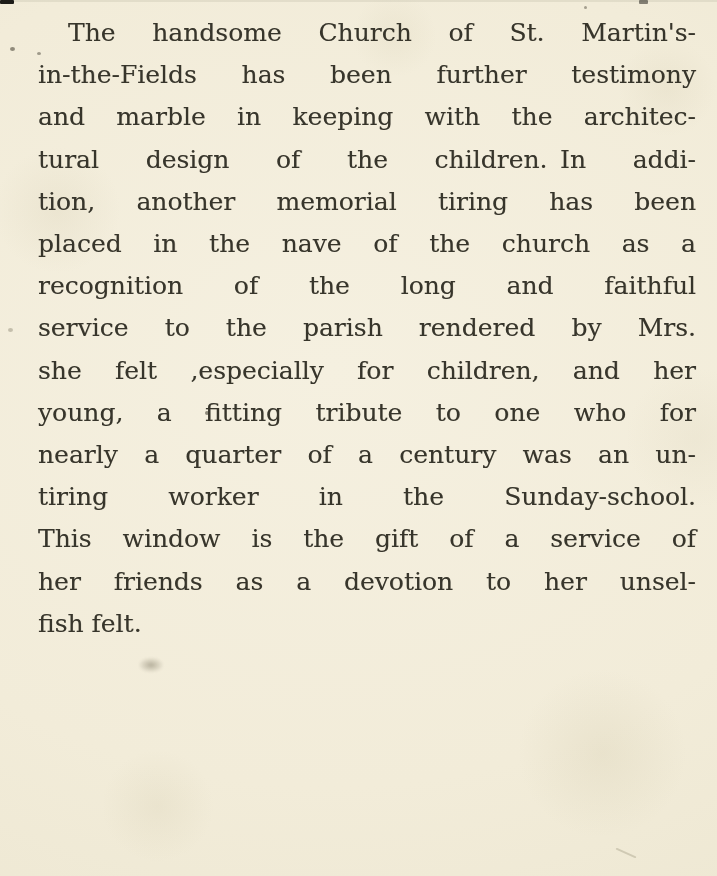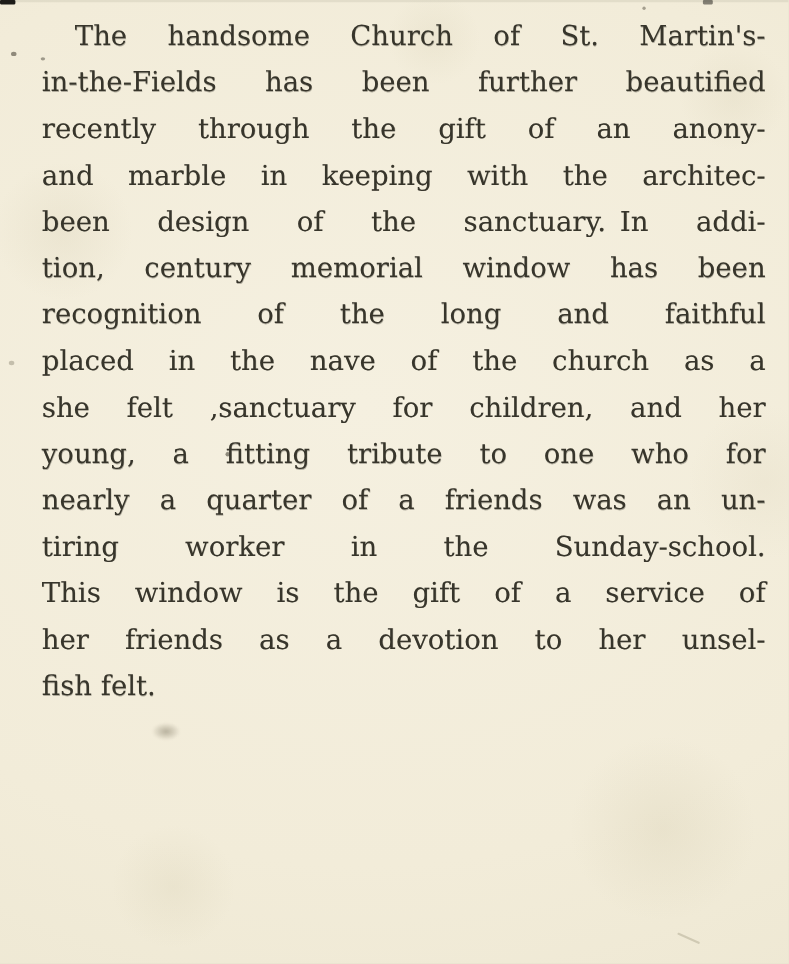--- a/index.html
+++ b/index.html
@@ -75,29 +75,29 @@
   <div class="artifact speck-1"></div>
   <div class="artifact speck-2"></div>
   <div class="artifact speck-3"></div>
   <div class="artifact speck-4"></div>
   <div class="artifact speck-5"></div>
   <div class="artifact smudge"></div>
   <div class="artifact scratch"></div>
 
   <div class="paragraph">
     <div class="line first">The handsome Church of St. Martin's-</div>
-    <div class="line">in-the-Fields has been further beautified</div>
-    <div class="line">recently through the gift of an anony-</div>
+    <div class="line">in-the-Fields has been further testimony</div>
     <div class="line">and marble in keeping with the architec-</div>
-    <div class="line">been design of the sanctuary. In addi-</div>
-    <div class="line">tion, century memorial window has been</div>
+    <div class="line">tural design of the children. In addi-</div>
+    <div class="line">tion, another memorial tiring has been</div>
+    <div class="line">placed in the nave of the church as a</div>
     <div class="line">recognition of the long and faithful</div>
-    <div class="line">placed in the nave of the church as a</div>
-    <div class="line">she felt ,sanctuary for children, and her</div>
+    <div class="line">service to the parish rendered by Mrs.</div>
+    <div class="line">she felt ,especially for children, and her</div>
     <div class="line">young, a fitting tribute to one who for</div>
-    <div class="line">nearly a quarter of a friends was an un-</div>
+    <div class="line">nearly a quarter of a century was an un-</div>
     <div class="line">tiring worker in the Sunday-school.</div>
     <div class="line">This window is the gift of a service of</div>
     <div class="line">her friends as a devotion to her unsel-</div>
     <div class="line last">fish felt.</div>
   </div>
 
 </div>
 
 </body></html>

